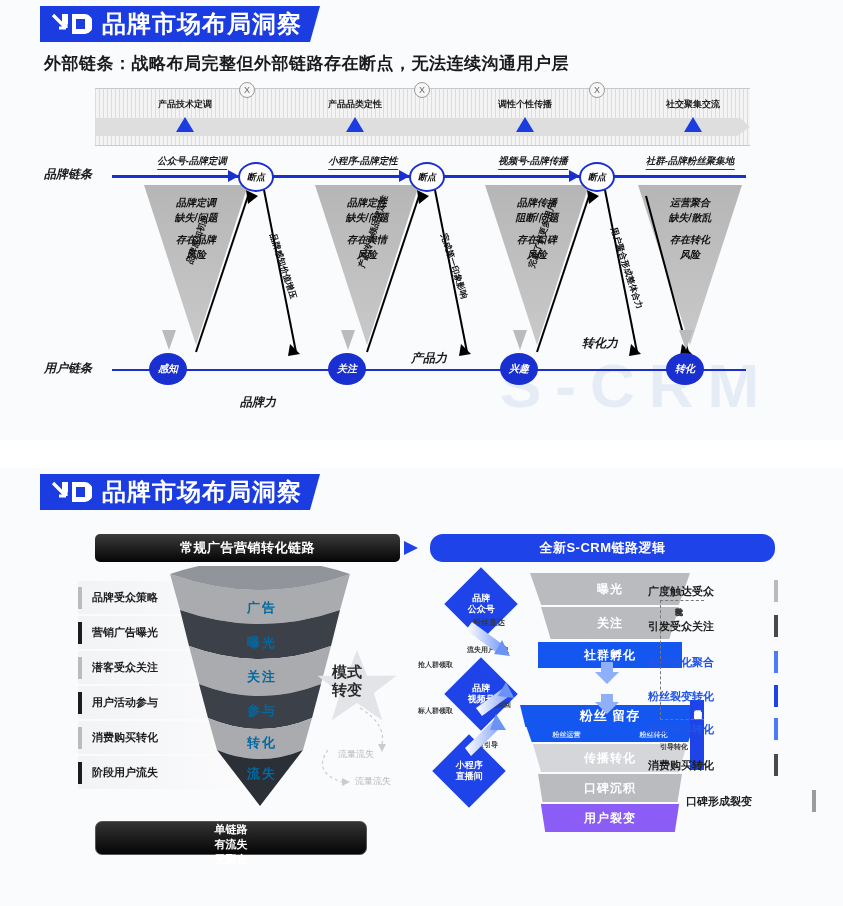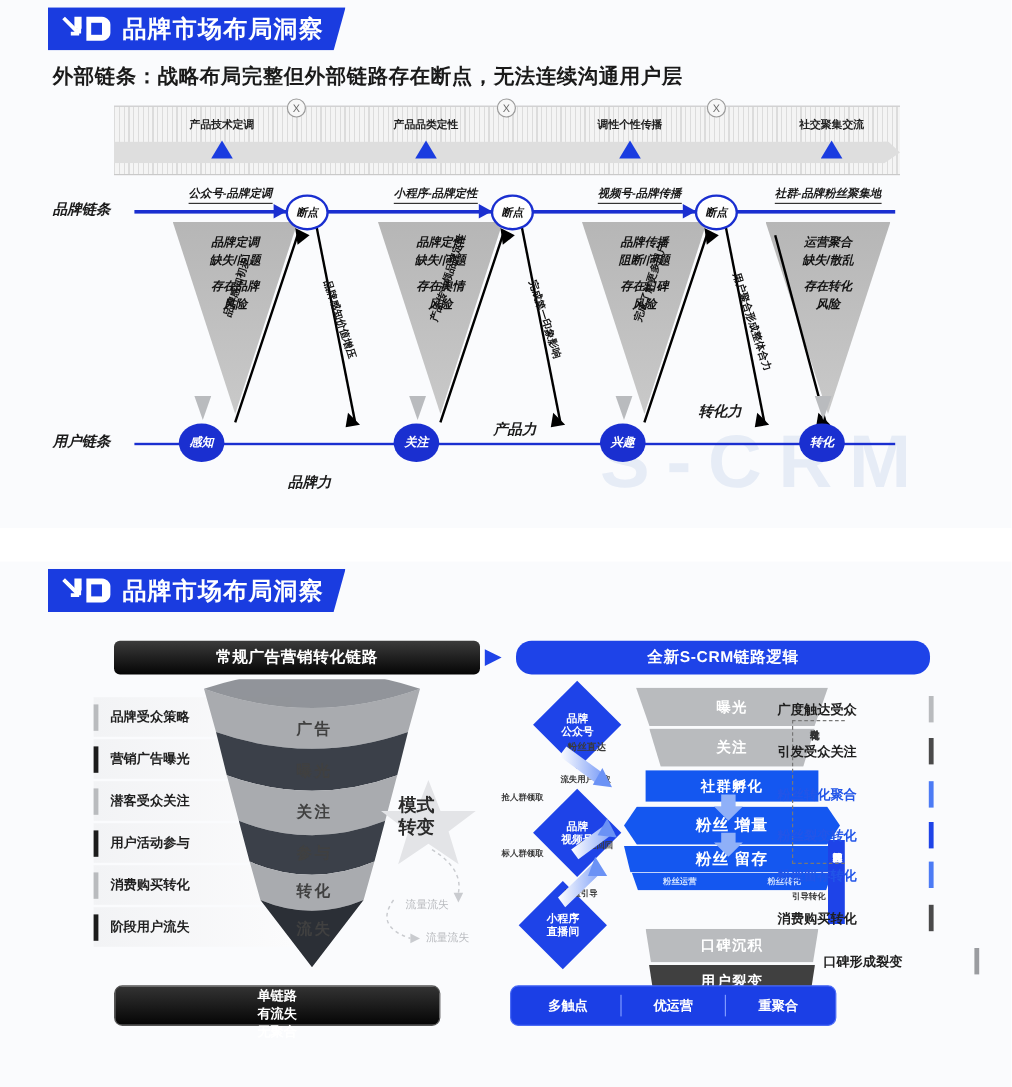--- a/index.html
+++ b/index.html
@@ -17,21 +17,21 @@
 
   
   .brand-header {
     position:absolute; left:40px; top:6px;
     height:36px; background:#1a3ce0;
     display:flex; align-items:center; padding:0 18px 0 10px;
     clip-path: polygon(0 0, 100% 0, calc(100% - 10px) 100%, 0 100%);
   }
   .brand-logo { width:42px; height:26px; margin-right:10px; flex:none; }
   .brand-title {
-    color:#fff; font-size:20px; font-weight:bold; letter-spacing:1px;
+    color:#fff; font-size:24px; font-weight:bold; letter-spacing:1px;
     white-space:nowrap; font-family:"DejaVu Sans", sans-serif;
   }
 
   
   .subtitle {
     position:absolute; left:44px; top:52px;
     font-size:17px; font-weight:bold; color:#1a1a1a;
     letter-spacing:0.5px; white-space:nowrap;
   }
 
@@ -126,21 +126,21 @@
       border-left:14px solid #1e43e8; }
 
   .stage-row { position:absolute; left:78px; width:165px; height:33px;
       background:linear-gradient(90deg,#f2f3f5,#fbfbfc); display:flex; align-items:center; }
   .stage-bar { width:4px; height:22px; margin-right:10px; flex:none; }
   .stage-text { font-size:11px; color:#1f1f1f; font-weight:bold; }
 
   .funnel-seg {
     position:absolute; left:50%; transform:translateX(-50%);
     display:flex; align-items:center; justify-content:center;
-    color:#404040; font-size:14px; font-weight:bold; letter-spacing:2px;
+    color:#0369a1; font-size:14px; font-weight:bold; letter-spacing:2px;
   }
   .mode-star {
     position:absolute; width:84px; height:78px;
     background:#e3e4e7;
     clip-path: polygon(50% 0%, 62% 33%, 97% 33%, 70% 55%, 80% 90%, 50% 68%, 20% 90%, 30% 55%, 3% 33%, 38% 33%);
   }
   .mode-text { position:absolute; font-size:15px; font-weight:bold; color:#2b2b2b; line-height:1.2; text-align:center;}
   .loss-text { position:absolute; font-size:9px; color:#b9bbbf; white-space:nowrap; }
 
   .diamond {
@@ -422,28 +422,28 @@
     <polygon points="92,40 100,56 84,54" fill="#6b92f5"></polygon>
     <polygon points="66,108 96,86 102,94 72,116" fill="url(#ag)"></polygon>
     <polygon points="96,82 104,98 88,96" fill="#6b92f5"></polygon>
     <polygon points="55,148 86,118 92,126 61,156" fill="url(#ag)"></polygon>
     <polygon points="86,114 96,130 80,130" fill="#6b92f5"></polygon>
   </svg>
 
   <div class="gray-tr" style="left:530px; top:573px; width:160px; height:32px; clip-path:polygon(0 0,100% 0,93% 100%,7% 100%);">曝光</div>
   <div class="gray-tr" style="left:541px; top:607px; width:138px; height:32px; clip-path:polygon(0 0,100% 0,93% 100%,7% 100%);">关注</div>
   <div class="blue-box" style="left:538px; top:642px; width:144px; height:26px; font-size:12px; letter-spacing:1px;">社群孵化</div>
-  <div class="blue-box" style="left:520px; top:672px; width:180px; height:32px; font-size:13px; letter-spacing:1px; clip-path:polygon(6% 0,94% 0,100% 50%,94% 100%,6% 100%,0 50%);">粉丝 增量</div>
   <div class="blue-box" style="left:520px; top:705px; width:180px; height:22px; font-size:13px; letter-spacing:1px; clip-path:polygon(0 0,100% 0,97% 100%,3% 100%);">粉丝 留存</div>
   <div style="position:absolute; left:523px; top:727px; width:174px; height:15px; background:#1457f0; clip-path:polygon(2% 0,98% 0,95% 100%,5% 100%); display:flex; align-items:center; justify-content:space-around;">
     <span style="color:#cfe0ff; font-size:7px; font-weight:bold;">粉丝运营</span>
     <span style="color:#cfe0ff; font-size:7px; font-weight:bold;">粉丝转化</span>
   </div>
+  <div class="gray-tr" style="left:528px; top:744px; width:164px; height:28px; background:#d4d6d9; color:#fff; clip-path:polygon(3% 0,97% 0,92% 100%,8% 100%);">传播转化</div>
   <div class="gray-tr" style="left:535px; top:774px; width:150px; height:28px; background:#b9bbbe; clip-path:polygon(2% 0,98% 0,95% 100%,5% 100%);">口碑沉积</div>
-  <div class="gray-tr" style="left:538px; top:804px; width:144px; height:28px; background:#404040; clip-path:polygon(2% 0,98% 0,95% 100%,5% 100%);">用户裂变</div>
+  <div class="gray-tr" style="left:538px; top:804px; width:144px; height:28px; background:#8b5cf6; clip-path:polygon(2% 0,98% 0,95% 100%,5% 100%);">用户裂变</div>
 
   <svg style="position:absolute; left:595px; top:660px; width:30px; height:60px;">
     <polygon points="6,2 18,2 18,12 24,12 12,24 0,12 6,12" fill="#8fb0f8"></polygon>
     <polygon points="6,34 18,34 18,42 24,42 12,54 0,42 6,42" fill="#8fb0f8"></polygon>
   </svg>
 
   <div style="position:absolute; left:690px; top:700px; width:14px; height:70px; background:#1e43e8;"></div>
   <div class="vlabel" style="left:691px; top:704px; color:#fff;">品牌社群运营</div>
   <div class="dash-box" style="left:660px; top:600px; width:44px; height:120px; border-right:none; border-color:#777;"></div>
   <div class="vlabel" style="left:672px; top:602px; color:#333;">引发转化</div>
@@ -478,20 +478,13 @@
     <div class="right-bar" style="background:#9a9ca0"></div>
   </div>
 
   <div class="footer-pill" id="footer-left">
     <div class="footer-cell">单链路</div>
     <div class="footer-div"></div>
     <div class="footer-cell">有流失</div>
     <div class="footer-div"></div>
     <div class="footer-cell">无聚合</div>
   </div>
-  <div class="footer-pill" id="footer-right">
-    <div class="footer-cell">多触点</div>
-    <div class="footer-div"></div>
-    <div class="footer-cell">优运营</div>
-    <div class="footer-div"></div>
-    <div class="footer-cell">重聚合</div>
-  </div>
 </div>
 
 </body></html>

